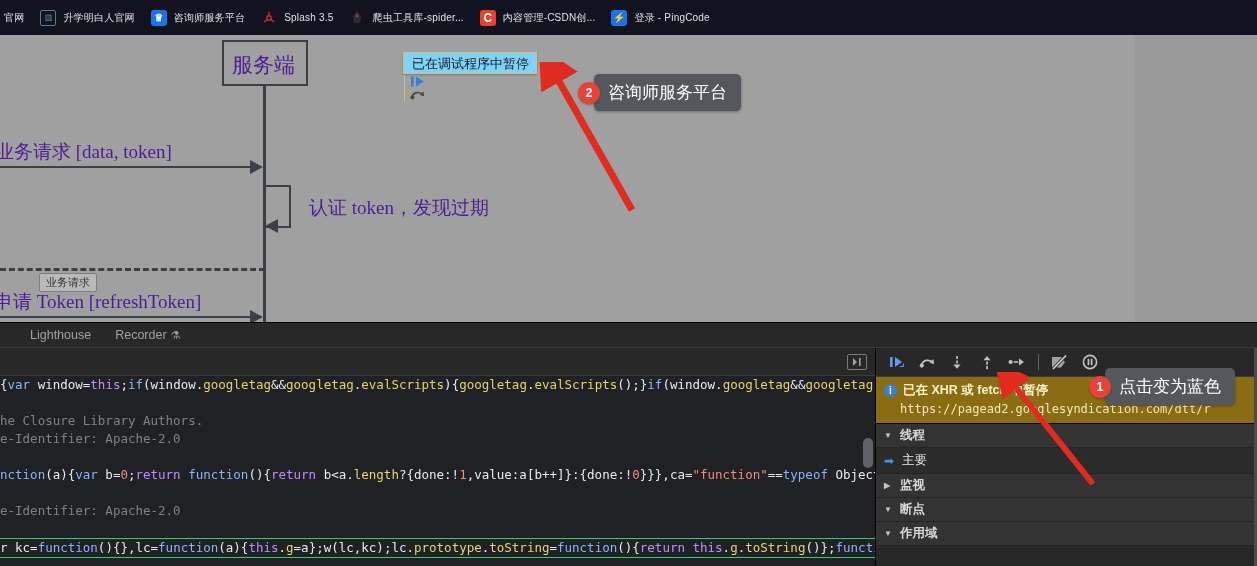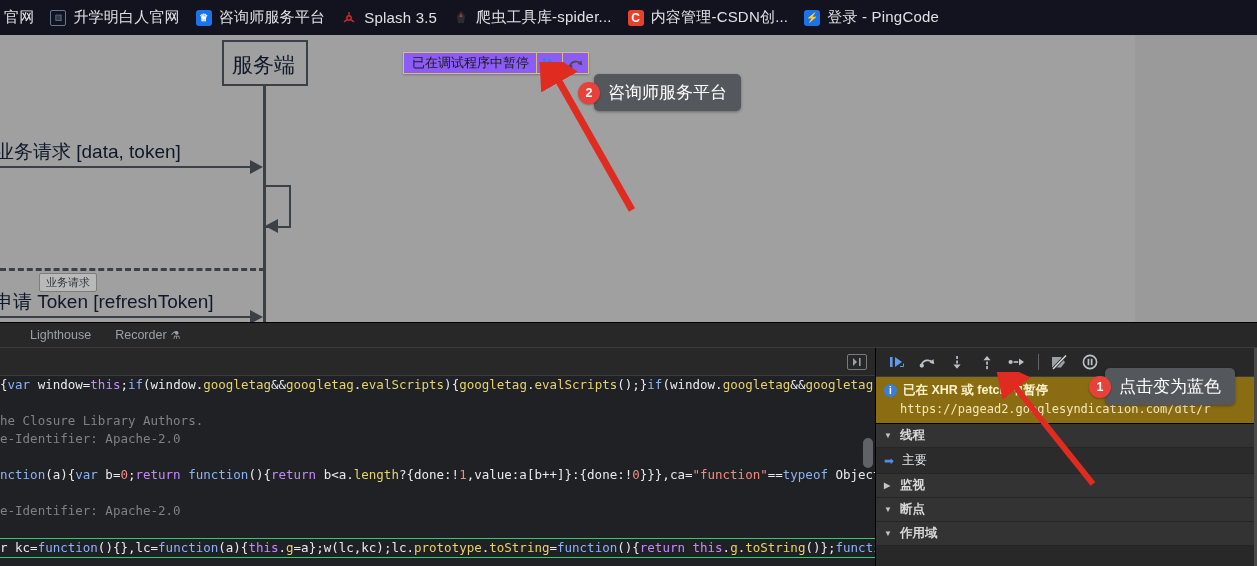--- a/index.html
+++ b/index.html
@@ -19,21 +19,21 @@
     padding-left: 0px;
     overflow: hidden;
   }
   .bm {
     display: flex; align-items: center; gap: 7px;
     padding: 3px 8px; height: 26px;
     color: #dfe1e5; font-size: 13.5px; white-space: nowrap;
     border-radius: 4px;
     cursor: pointer;
   }
-  .bm-label { font-size: 15px; letter-spacing: .2px; }
+  .bm-label { font-size: 10px; letter-spacing: .2px; }
   .bm-ico {
     width: 16px; height: 16px; flex: 0 0 16px;
     display: flex; align-items: center; justify-content: center;
     font-size: 11px; border-radius: 3px;
     line-height: 1;
   }
   .ico-sq-blue { background: #1a73e8; color:#fff; font-weight:bold; font-size:10px; }
   .ico-sq-red  { background: #e8412c; color:#fff; font-weight:bold; font-size:12px; }
   .ico-outline { border: 1.5px solid #5d7b94; color:#6f8fa8; font-size:8px; border-radius:2px;}
   .ico-plain   { color:#cf2b2b; font-size:14px; }
@@ -48,22 +48,22 @@
   .page-canvas{
     position:absolute; left:0; top:0; width:1135px; height:287px;
     background:#a0a0a0;
   }
   .page-right-strip{
     position:absolute; left:1135px; top:0; width:122px; height:287px;
     background:#9a9a9a;
   }
   .diagram { position:absolute; inset:0; }
   .dg-text {
-    position:absolute; color:#0f172a; font-size:19px; white-space:nowrap;
-    font-family:Liberation Sans, sans-serif;
+    position:absolute; color:#4c1d95; font-size:19px; white-space:nowrap;
+    font-family:Liberation Serif, serif;
   }
   .actor-box{
     position:absolute; border:2px solid #3b4046; background:#a0a0a0;
   }
   .lifeline{ position:absolute; width:3px; background:#3b4046; }
   .msg-line{ position:absolute; height:2px; background:#3b4046; }
   .msg-dash{ position:absolute; height:0; border-top:3px dashed #3b4046; }
   .arrow-r{
     position:absolute; width:0;height:0;
     border-top:7px solid transparent; border-bottom:7px solid transparent;
@@ -77,23 +77,24 @@
   .selfbox{ position:absolute; border:2px solid #3b4046; border-left:none; }
   .imgdesc{
     position:absolute; background:#b9b9b9; border:1px solid #7d7d7d;
     color:#32363a; font-size:11px; padding:1px 6px; border-radius:2px;
   }
 
   
   .paused-bar{
     position:absolute; left:403px; top:52px;
     display:flex; align-items:stretch; height:22px;
-    background:#8b5cf6; border:1px solid #d9bf73;
+    background:#7dd3fc; border:1px solid #d9bf73;
     font-size:13px; color:#1a1a1a;
     box-shadow:0 1px 2px rgba(0,0,0,.25);
+    flex-direction:column;
   }
   .paused-text{ padding:2px 7px 2px 8px; display:flex; align-items:center; white-space:nowrap;}
   .paused-btn{
     width:26px; display:flex; align-items:center; justify-content:center;
     border-left:1px solid #d9bf73; cursor:pointer;
   }
 
   
   .callout{
     position:absolute; display:flex; align-items:center;
@@ -277,20 +278,21 @@
       <div class="dg-text" style="left:232px; top:16px; font-size:21px;">服务端</div>
 
       <div class="lifeline" style="left:263px; top:51px; height:236px;"></div>
 
       <div class="dg-text" style="left:-5px; top:104px;">业务请求 [data, token]</div>
       <div class="msg-line" style="left:0px; top:131px; width:254px;"></div>
       <div class="arrow-r" style="left:250px; top:125px;"></div>
 
       <div class="selfbox" style="left:263px; top:150px; width:28px; height:43px;"></div>
       <div class="arrow-l" style="left:265px; top:184px;"></div>
+      <div class="dg-text" style="left:309px; top:160px;">认证 token，发现过期</div>
 
       <div class="msg-dash" style="left:0px; top:233px; width:265px;"></div>
 
       <div class="imgdesc" style="left:39px; top:238px;">业务请求</div>
 
       <div class="dg-text" style="left:-6px; top:254px;">申请 Token [refreshToken]</div>
       <div class="msg-line" style="left:0px; top:281px; width:254px;"></div>
       <div class="arrow-r" style="left:250px; top:275px;"></div>
 
     </div>

